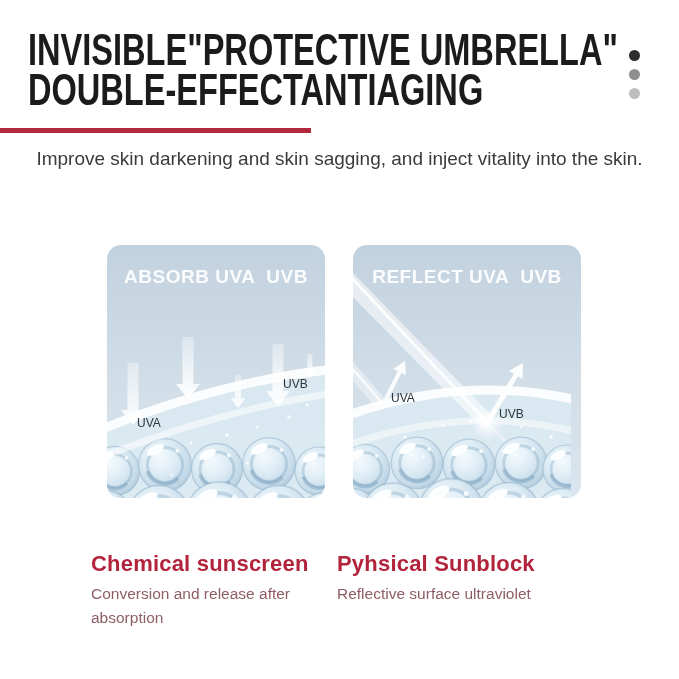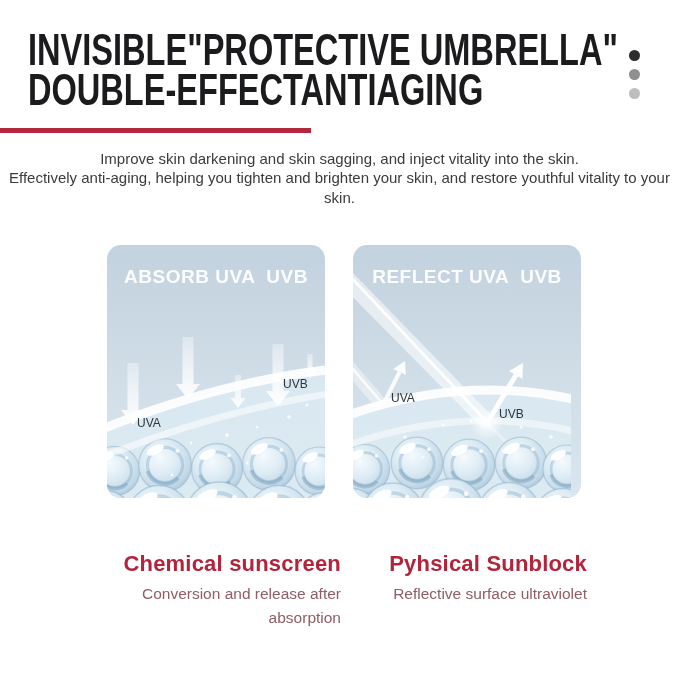--- a/index.html
+++ b/index.html
@@ -14,60 +14,59 @@
     letter-spacing:0px;transform:scaleX(0.74);transform-origin:left top;
     white-space:nowrap;
   }
   .dot{position:absolute;left:629px;width:11px;height:11px;border-radius:50%;}
   .dot1{top:50px;background:#2d2d2f;}
   .dot2{top:69px;background:#8f8f91;}
   .dot3{top:88px;background:#bebec0;}
   .accent-bar{position:absolute;left:0;top:128px;width:311px;height:5px;background:#b2283e;}
   
   .intro{position:absolute;left:0;right:0;top:149px;text-align:center;
-    font-size:15px;line-height:19.4px;color:#3b3b3b;}
+    font-size:19px;line-height:19.4px;color:#3b3b3b;}
   
   .panel{
     position:absolute;top:245px;width:218px;height:253px;border-radius:14px;overflow:hidden;
     background:linear-gradient(180deg,#c2d2de 0%,#cad8e3 30%,#d2dfe9 58%,#d9e6ef 100%);
   }
   .panel.left{left:107px;}
   .panel.right{left:353px;padding-left:10px;}
   .panel-art{position:absolute;left:0;top:0;}
   .panel-title{
     position:absolute;top:21px;left:0;right:0;text-align:center;
     font-weight:bold;font-size:19px;letter-spacing:0.5px;
     color:rgba(255,255,255,0.93);white-space:pre;
   }
   .uv-label{position:absolute;font-size:12px;color:#2e363d;}
   .panel.left .uva{left:30px;top:171px;}
   .panel.left .uvb{left:176px;top:132px;}
   .panel.right .uva{left:38px;top:146px;}
   .panel.right .uvb{left:146px;top:162px;}
   
-  .caption{position:absolute;top:551px;width:250px;text-align:right;}
+  .caption{position:absolute;top:551px;width:250px;text-align:left;}
   .caption.left{left:91px;}
   .caption.right{left:337px;}
   .caption h2{margin:0;font-size:22px;font-weight:bold;color:#b2243c;letter-spacing:0.2px;}
   .caption p{margin:5px 0 16px;font-size:15.5px;line-height:24px;color:#8e5d66;white-space:pre-line;}
 </style>
 </head>
 <body>
 
 <div class="page">
 
   <h1 class="title"><span>INVISIBLE"PROTECTIVE UMBRELLA"</span><br><span>DOUBLE-EFFECTANTIAGING</span></h1>
   <span class="dot dot1"></span>
   <span class="dot dot2"></span>
   <span class="dot dot3"></span>
   <div class="accent-bar"></div>
 
   <div class="intro">
     <div>Improve skin darkening and skin sagging, and inject vitality into the skin.</div>
-    <div>Effectively anti-aging, helping you tighten and brighten your skin, and restore youthful vitality to your skin.</div>
   </div>
 
   <div class="panel left">
     <svg class="panel-art" width="218" height="292" viewBox="0 0 218 292">
       <defs>
         <radialGradient id="bubGradL" cx="0.4" cy="0.35" r="0.75">
           <stop offset="0" stop-color="#f5fafd"></stop>
           <stop offset="0.45" stop-color="#dcebf4"></stop>
           <stop offset="0.78" stop-color="#c3d9e8"></stop>
           <stop offset="1" stop-color="#a5c2d7"></stop>

